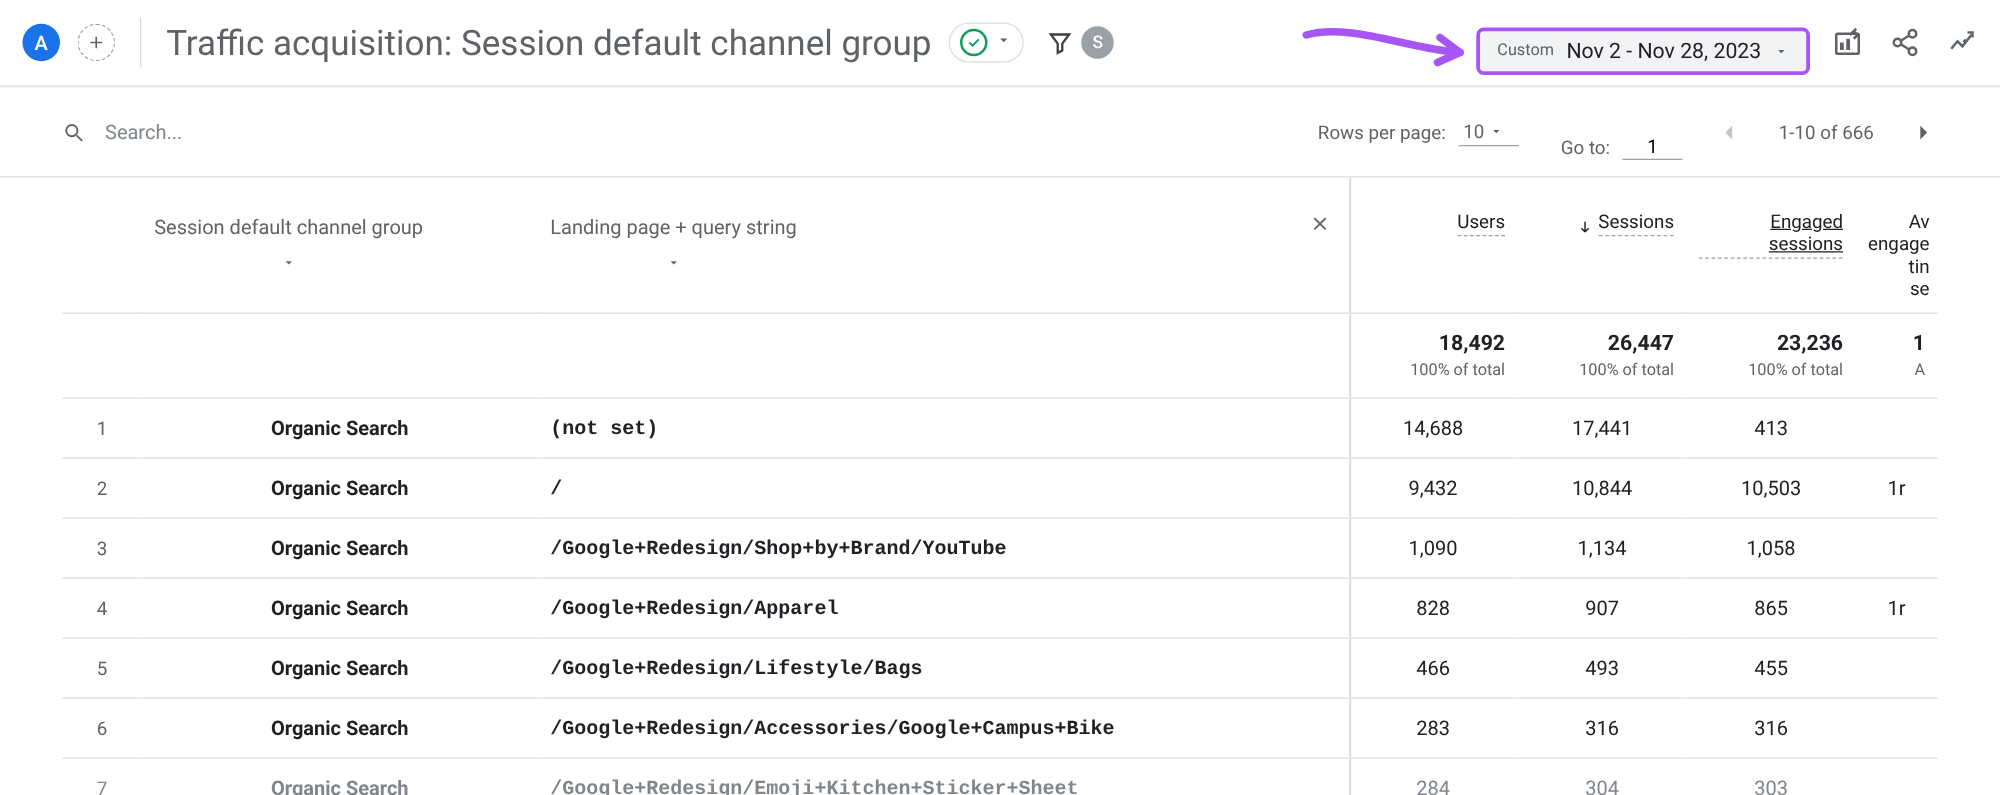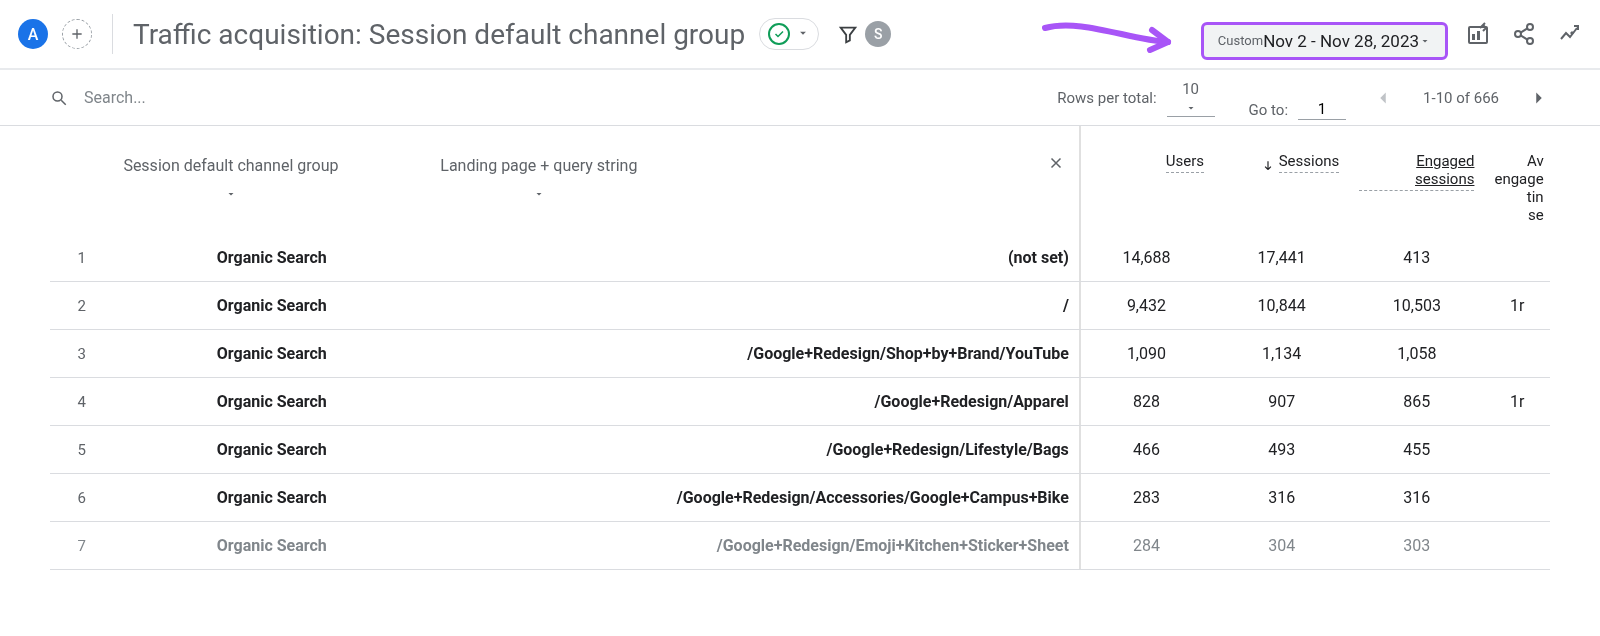--- a/index.html
+++ b/index.html
@@ -27,35 +27,35 @@
   .check-chip .check-circle svg{width:12px;height:12px;}
   .chip-caret{color:#5f6368;}
   
   .topbar-gap{flex:1;}
   .filter-group{display:flex;align-items:center;gap:6px;margin-left:18px;}
   .filter-group .s-pill{width:26px;height:26px;background:#9aa0a6;color:#fff;border-radius:50%;display:flex;align-items:center;justify-content:center;font-size:14px;font-weight:500;}
   
   .arrow-annot{position:absolute;top:20px;right:420px;color:var(--purpleHighlight);pointer-events:none;}
   .arrow-annot svg{width:140px;height:44px;}
   
-  .date-box{display:flex;align-items:center;border:3px solid var(--purpleHighlight);border-radius:6px;padding:6px 14px;background:var(--headerBg);cursor:pointer;margin-top:13px;}
+  .date-box{display:flex;align-items:center;gap:10px;border:3px solid var(--purpleHighlight);border-radius:6px;padding:6px 14px;background:var(--headerBg);cursor:pointer;margin-top:13px;}
   .date-box .lbl{font-size:13px;color:#5f6368;}
   .date-box .rng{font-size:17px;color:#202124;}
   .top-icons{display:flex;align-items:center;gap:22px;margin-left:18px;}
   .top-icons .ic{color:#5f6368;cursor:pointer;}
   .top-icons svg{width:24px;height:24px;display:block;}
 
   
-  .subbar{display:flex;align-items:center;height:56px;padding:0 50px;border-bottom:1px solid var(--line);font-size:15px;color:var(--muted);}
+  .subbar{display:flex;align-items:center;height:72px;padding:0 50px;border-bottom:1px solid var(--line);font-size:15px;color:var(--muted);}
   .search-wrap{display:flex;align-items:center;gap:14px;flex:1;}
   .search-wrap svg{width:18px;height:18px;color:#5f6368;}
   .search-wrap input{border:none;outline:none;font-size:16px;color:#202124;width:400px;background:transparent;}
   .search-wrap input::placeholder{color:#80868b;}
   .rpp{display:flex;align-items:center;gap:10px;margin-right:34px;}
-  .rpp .sel{display:flex;align-items:center;gap:4px;border-bottom:1px solid #9aa0a6;padding:2px 4px;min-width:48px;cursor:pointer;flex-direction:column;}
+  .rpp .sel{display:flex;align-items:center;gap:4px;border-bottom:1px solid #9aa0a6;padding:2px 4px;min-width:48px;cursor:pointer;}
   .goto{display:flex;align-items:center;gap:10px;margin-right:26px;margin-top:24px;}
   .goto input{width:48px;border:none;border-bottom:1px solid #9aa0a6;text-align:center;font-size:15px;outline:none;background:transparent;}
   .pager{display:flex;align-items:center;gap:29px;}
   .pager .nav{color:#5f6368;cursor:pointer;}
   .pager .nav.disabled{color:#c0c3c7;}
   .pager svg{width:22px;height:22px;display:block;}
 
   
   .table-wrap{margin:0 50px 0 50px;position:relative;}
   table{border-collapse:collapse;width:100%;table-layout:fixed;}
@@ -76,21 +76,21 @@
   thead th.dimclose .closex{position:absolute;right:14px;top:28px;color:#5f6368;cursor:pointer;}
   thead th.metric-trunc{white-space:normal;}
   
   tbody tr.totals td{border-top:1px solid var(--line);border-bottom:1px solid var(--line);padding:14px 10px;text-align:right;vertical-align:top;}
   tbody tr.totals td .big{font-weight:700;font-size:17px;color:#202124;display:block;}
   tbody tr.totals td .sub{font-size:13px;color:var(--muted);display:block;margin-top:4px;}
   
   tbody tr.row td{border-bottom:1px solid var(--line);padding:14px 10px;font-size:16px;color:#202124;text-align:center;}
   tbody tr.row td.idx{text-align:center;color:var(--muted);font-size:15px;}
   tbody tr.row td.dim{text-align:center;font-weight:700;}
-  tbody tr.row td.dim2v{text-align:right;font-weight:700;word-break:break-all;}
+  tbody tr.row td.dim2v{text-align:left;font-weight:700;word-break:break-all;font-family:Liberation Mono, monospace;}
   tbody tr.row td.num{font-weight:400;}
   tbody tr.row:last-child td{color:#80868b;}
   
   
   .metric-start{box-shadow: inset 2px 0 0 #e0e0e0;}
   
 </style>
 </head>
 <body>
 
@@ -171,21 +171,21 @@
 
 <div class="subbar">
   <div class="search-wrap">
     <svg viewBox="0 0 24 24">
         <circle cx="10" cy="10" r="6" fill="none" stroke="currentColor" stroke-width="2"></circle>
         <line x1="15" y1="15" x2="21" y2="21" stroke="currentColor" stroke-width="2"></line>
       </svg>
     <input type="text" placeholder="Search..." style="">
   </div>
   <div class="rpp">
-    <span>Rows per total:</span>
+    <span>Rows per page:</span>
     <span class="sel">
       <span>10</span>
       <svg viewBox="0 0 24 24" width="12" height="12">
           <path fill="#5f6368" d="M7 10l5 5 5-5z"></path>
         </svg>
     </span>
   </div>
   <div class="goto">
     <span>Go to:</span>
     <input type="text" value="1" style="">
@@ -254,20 +254,41 @@
         <span class="hd" style="border:none;">
           <span>Av</span><br>
           <span>engage</span><br>
           <span>tin</span><br>
           <span>se</span>
         </span>
       </th>
     </tr>
   </thead>
   <tbody id="tbody">
+    <tr class="totals">
+      <td></td>
+          <td></td>
+          <td></td>
+      <td class="metric-start">
+            <span class="big">18,492</span>
+            <span class="sub">100% of total</span>
+          </td>
+      <td>
+            <span class="big">26,447</span>
+            <span class="sub">100% of total</span>
+          </td>
+      <td>
+            <span class="big">23,236</span>
+            <span class="sub">100% of total</span>
+          </td>
+      <td>
+            <span class="big">1</span>
+            <span class="sub">A</span>
+          </td>
+    </tr>
   <tr class="row">
           <td class="idx">1</td>
           <td class="dim">Organic Search</td>
           <td class="dim2v">(not set)</td>
           <td class="num metric-start">14,688</td>
           <td class="num">17,441</td>
           <td class="num">413</td>
           <td class="num"></td>
         </tr>
         <tr class="row">

